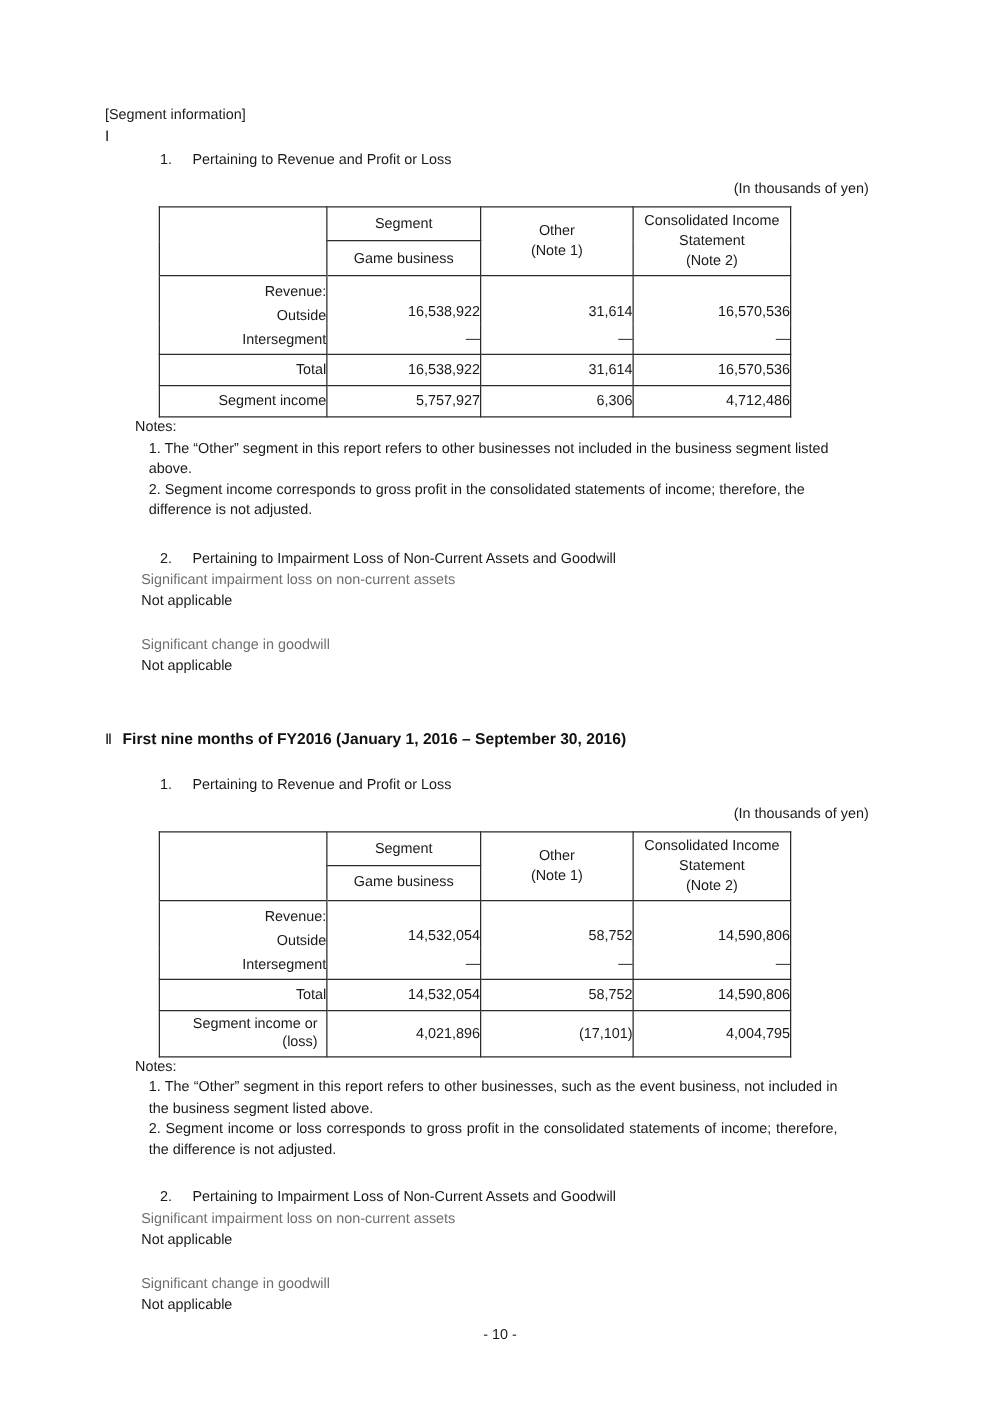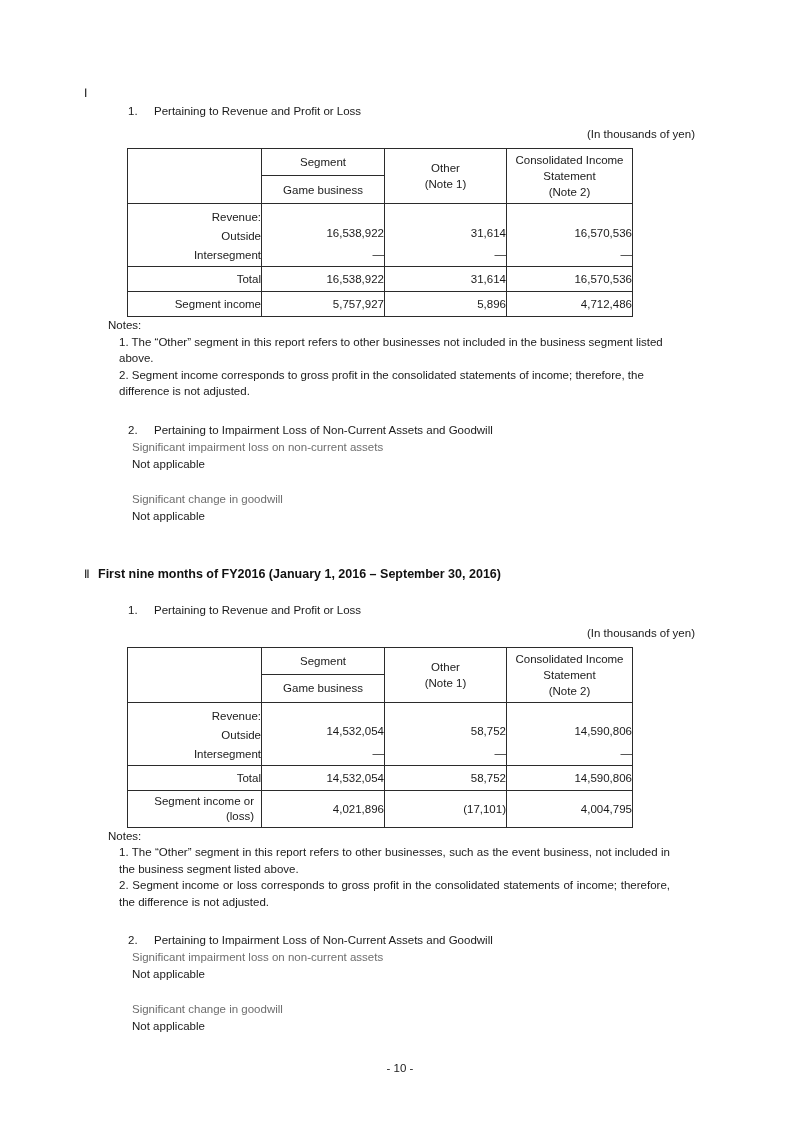--- a/index.html
+++ b/index.html
@@ -52,21 +52,21 @@
     line-height: 17px;
     display: flex;
     align-items: baseline;
   }
   .item-line .num {
     width: 26px;
     flex: 0 0 26px;
     text-align: left;
   }
   .item-indent-1 { margin-left: 44px; }
-  .item-indent-2 { margin-left: 48px; }
+  .item-indent-2 { margin-left: 29px; }
 
   .units-line {
     font-size: 11.5px;
     line-height: 16px;
     text-align: right;
     padding-right: 5px;
   }
 
   
   .seg-table {
@@ -163,20 +163,21 @@
   .spacer-18 { height: 18px; }
   .spacer-22 { height: 22px; }
   .spacer-30 { height: 30px; }
 </style>
 </head>
 <body>
 
 <div class="page">
   <div class="content">
 
+    <div class="doc-title">[Segment information]</div>
 
     <div class="section-head">
       <span class="roman">Ⅰ</span>
     </div>
 
     <div class="item-line item-indent-1">
       <span class="num">1.</span>
       <span>Pertaining to Revenue and Profit or Loss</span>
     </div>
 
@@ -230,21 +231,21 @@
 
         <tr>
           <td class="lbl-cell" style="padding-top:6px; padding-bottom:6px;">Total</td>
           <td class="num-cell">16,538,922</td>
           <td class="num-cell">31,614</td>
           <td class="num-cell">16,570,536</td>
         </tr>
         <tr>
           <td class="lbl-cell" style="padding-top:6px; padding-bottom:6px;">Segment income</td>
           <td class="num-cell">5,757,927</td>
-          <td class="num-cell">5,896</td>
+          <td class="num-cell">6,306</td>
           <td class="num-cell">4,712,486</td>
         </tr>
       </tbody>
     </table>
 
     <div class="notes-block">
       <div class="notes-head">Notes:</div>
       <div class="note-item">1. The “Other” segment in this report refers to other businesses not included in the business segment listed above.</div>
       <div class="note-item">2. Segment income corresponds to gross profit in the consolidated statements of income; therefore, the difference is not adjusted.</div>
     </div>

